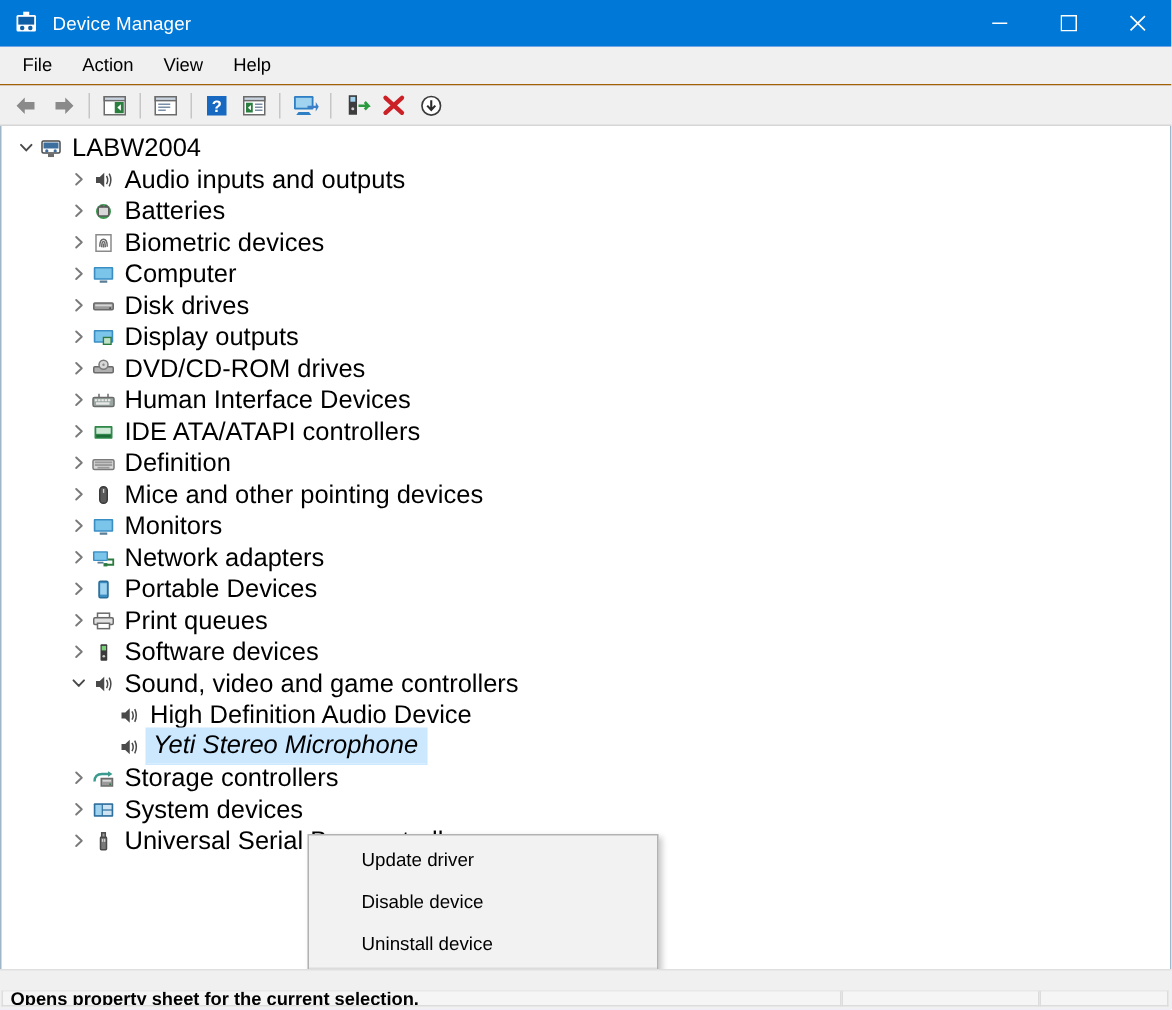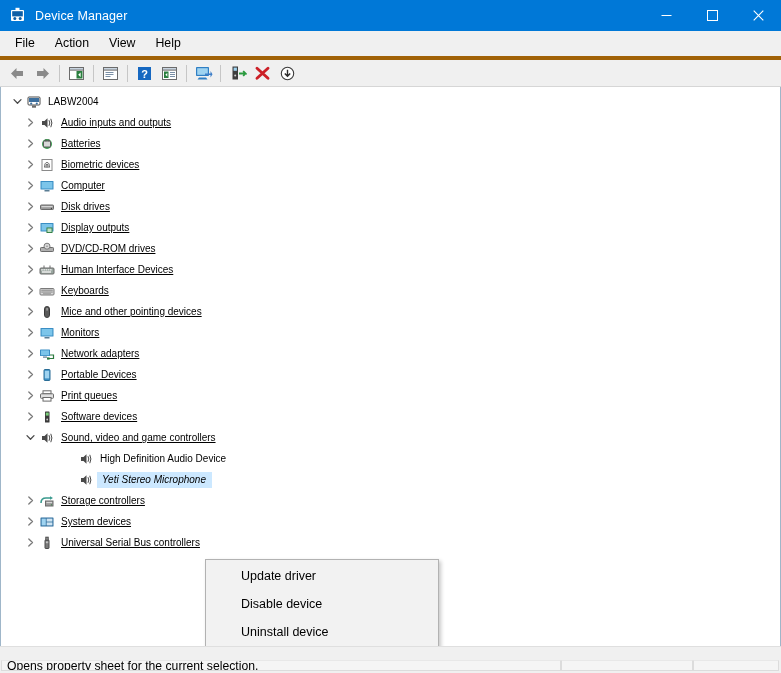--- a/index.html
+++ b/index.html
@@ -67,21 +67,21 @@
   .win-btn svg { display: block; }
 
   
   #menubar {
     height: 25px;
     background: #f0f0f0;
     display: flex;
     align-items: center;
     padding-left: 5px;
     flex: 0 0 auto;
-    border-bottom: 4px solid #a16207;
+    border-bottom: 1px solid #a16207;
   }
   .menu-item {
     font-size: 12.3px;
     color: #000000;
     padding: 3px 10px 4px 10px;
     white-space: nowrap;
   }
 
   
   #toolbar {
@@ -117,21 +117,21 @@
     overflow: hidden;
   }
   #tree {
     padding-top: 4px;
     position: relative;
   }
   .row {
     height: 21px;
     display: flex;
     align-items: center;
-    font-size: 10px;
+    font-size: 17px;
     color: #000000;
     white-space: nowrap;
     position: relative;
   }
   .row .chev {
     width: 16px;
     height: 16px;
     flex: 0 0 auto;
     display: flex;
     align-items: center;
@@ -151,21 +151,21 @@
   .row.selected .lbl {
     background: #cce8ff;
     outline: 1px solid #cce8ff;
     padding: 1px 5px 2px 4px;
     margin-left: -2px;
     font-style: italic;
   }
 
   
   .d0 { padding-left: 8px; }
-  .d1 { padding-left: 21px; text-decoration: underline; }
+  .d1 { padding-left: 43px; }
   .d2 { padding-left: 60px; text-align: center; }
 
   
   #statusbar {
     height: 26px;
     background: #f0f0f0;
     display: flex;
     align-items: stretch;
     flex: 0 0 auto;
     border-top: 1px solid #dfdfdf;
@@ -175,20 +175,21 @@
     border-top-color: #e8e8e8;
     background: #f5f5f5;
     display: flex;
     align-items: center;
     font-size: 12.2px;
     color: #000000;
     padding: 0 5px;
     margin: 13px 0 2px 0;
     box-sizing: border-box;
     overflow: hidden;
+    font-weight: bold;
   }
   #status-main { flex: 0 0 560px; margin-left: 1px; }
   #status-2 { flex: 0 0 132px; }
   #status-3 { flex: 1 1 auto; margin-right: 2px; }
 
   
   #ctxmenu {
     position: absolute;
     left: 204px;
     top: 472px;
@@ -494,27 +495,42 @@
           <span class="lbl">Human Interface Devices</span>
         </div>
         <div class="row d1">
           <span class="chev">
             <svg width="9" height="9" viewBox="0 0 9 9">
               <path d="M2.8 1 L6.5 4.5 L2.8 8" stroke="#7a7a7a" stroke-width="1.3" fill="none" stroke-linecap="round" stroke-linejoin="round"></path>
             </svg>
           </span>
           <span class="dev-icon">
             <svg width="16" height="14" viewBox="0 0 16 14">
+              <rect x="2" y="3" width="12" height="8.5" rx="0.6" fill="#2f8a4a"></rect>
+              <rect x="3.2" y="4.2" width="9.6" height="4" fill="#cfe8d6"></rect>
+              <rect x="3.2" y="9" width="9.6" height="1.6" fill="#1d6b36"></rect>
+            </svg>
+          </span>
+          <span class="lbl">IDE ATA/ATAPI controllers</span>
+        </div>
+        <div class="row d1">
+          <span class="chev">
+            <svg width="9" height="9" viewBox="0 0 9 9">
+              <path d="M2.8 1 L6.5 4.5 L2.8 8" stroke="#7a7a7a" stroke-width="1.3" fill="none" stroke-linecap="round" stroke-linejoin="round"></path>
+            </svg>
+          </span>
+          <span class="dev-icon">
+            <svg width="16" height="14" viewBox="0 0 16 14">
               <rect x="1" y="4.5" width="14" height="6.5" rx="1" fill="#d8d8d8" stroke="#7a7a7a"></rect>
               <rect x="2.2" y="5.6" width="11.6" height="1.3" fill="#9a9a9a"></rect>
               <rect x="2.2" y="7.4" width="11.6" height="1.3" fill="#9a9a9a"></rect>
               <rect x="4" y="9.2" width="8" height="1.2" fill="#9a9a9a"></rect>
             </svg>
           </span>
-          <span class="lbl">Keyboards</span>
+          <span class="lbl">Definition</span>
         </div>
         <div class="row d1">
           <span class="chev">
             <svg width="9" height="9" viewBox="0 0 9 9">
               <path d="M2.8 1 L6.5 4.5 L2.8 8" stroke="#7a7a7a" stroke-width="1.3" fill="none" stroke-linecap="round" stroke-linejoin="round"></path>
             </svg>
           </span>
           <span class="dev-icon">
             <svg width="16" height="14" viewBox="0 0 16 14">
               <rect x="5.5" y="1.5" width="5" height="11" rx="2.4" fill="#5a5a5a" stroke="#3a3a3a"></rect>

